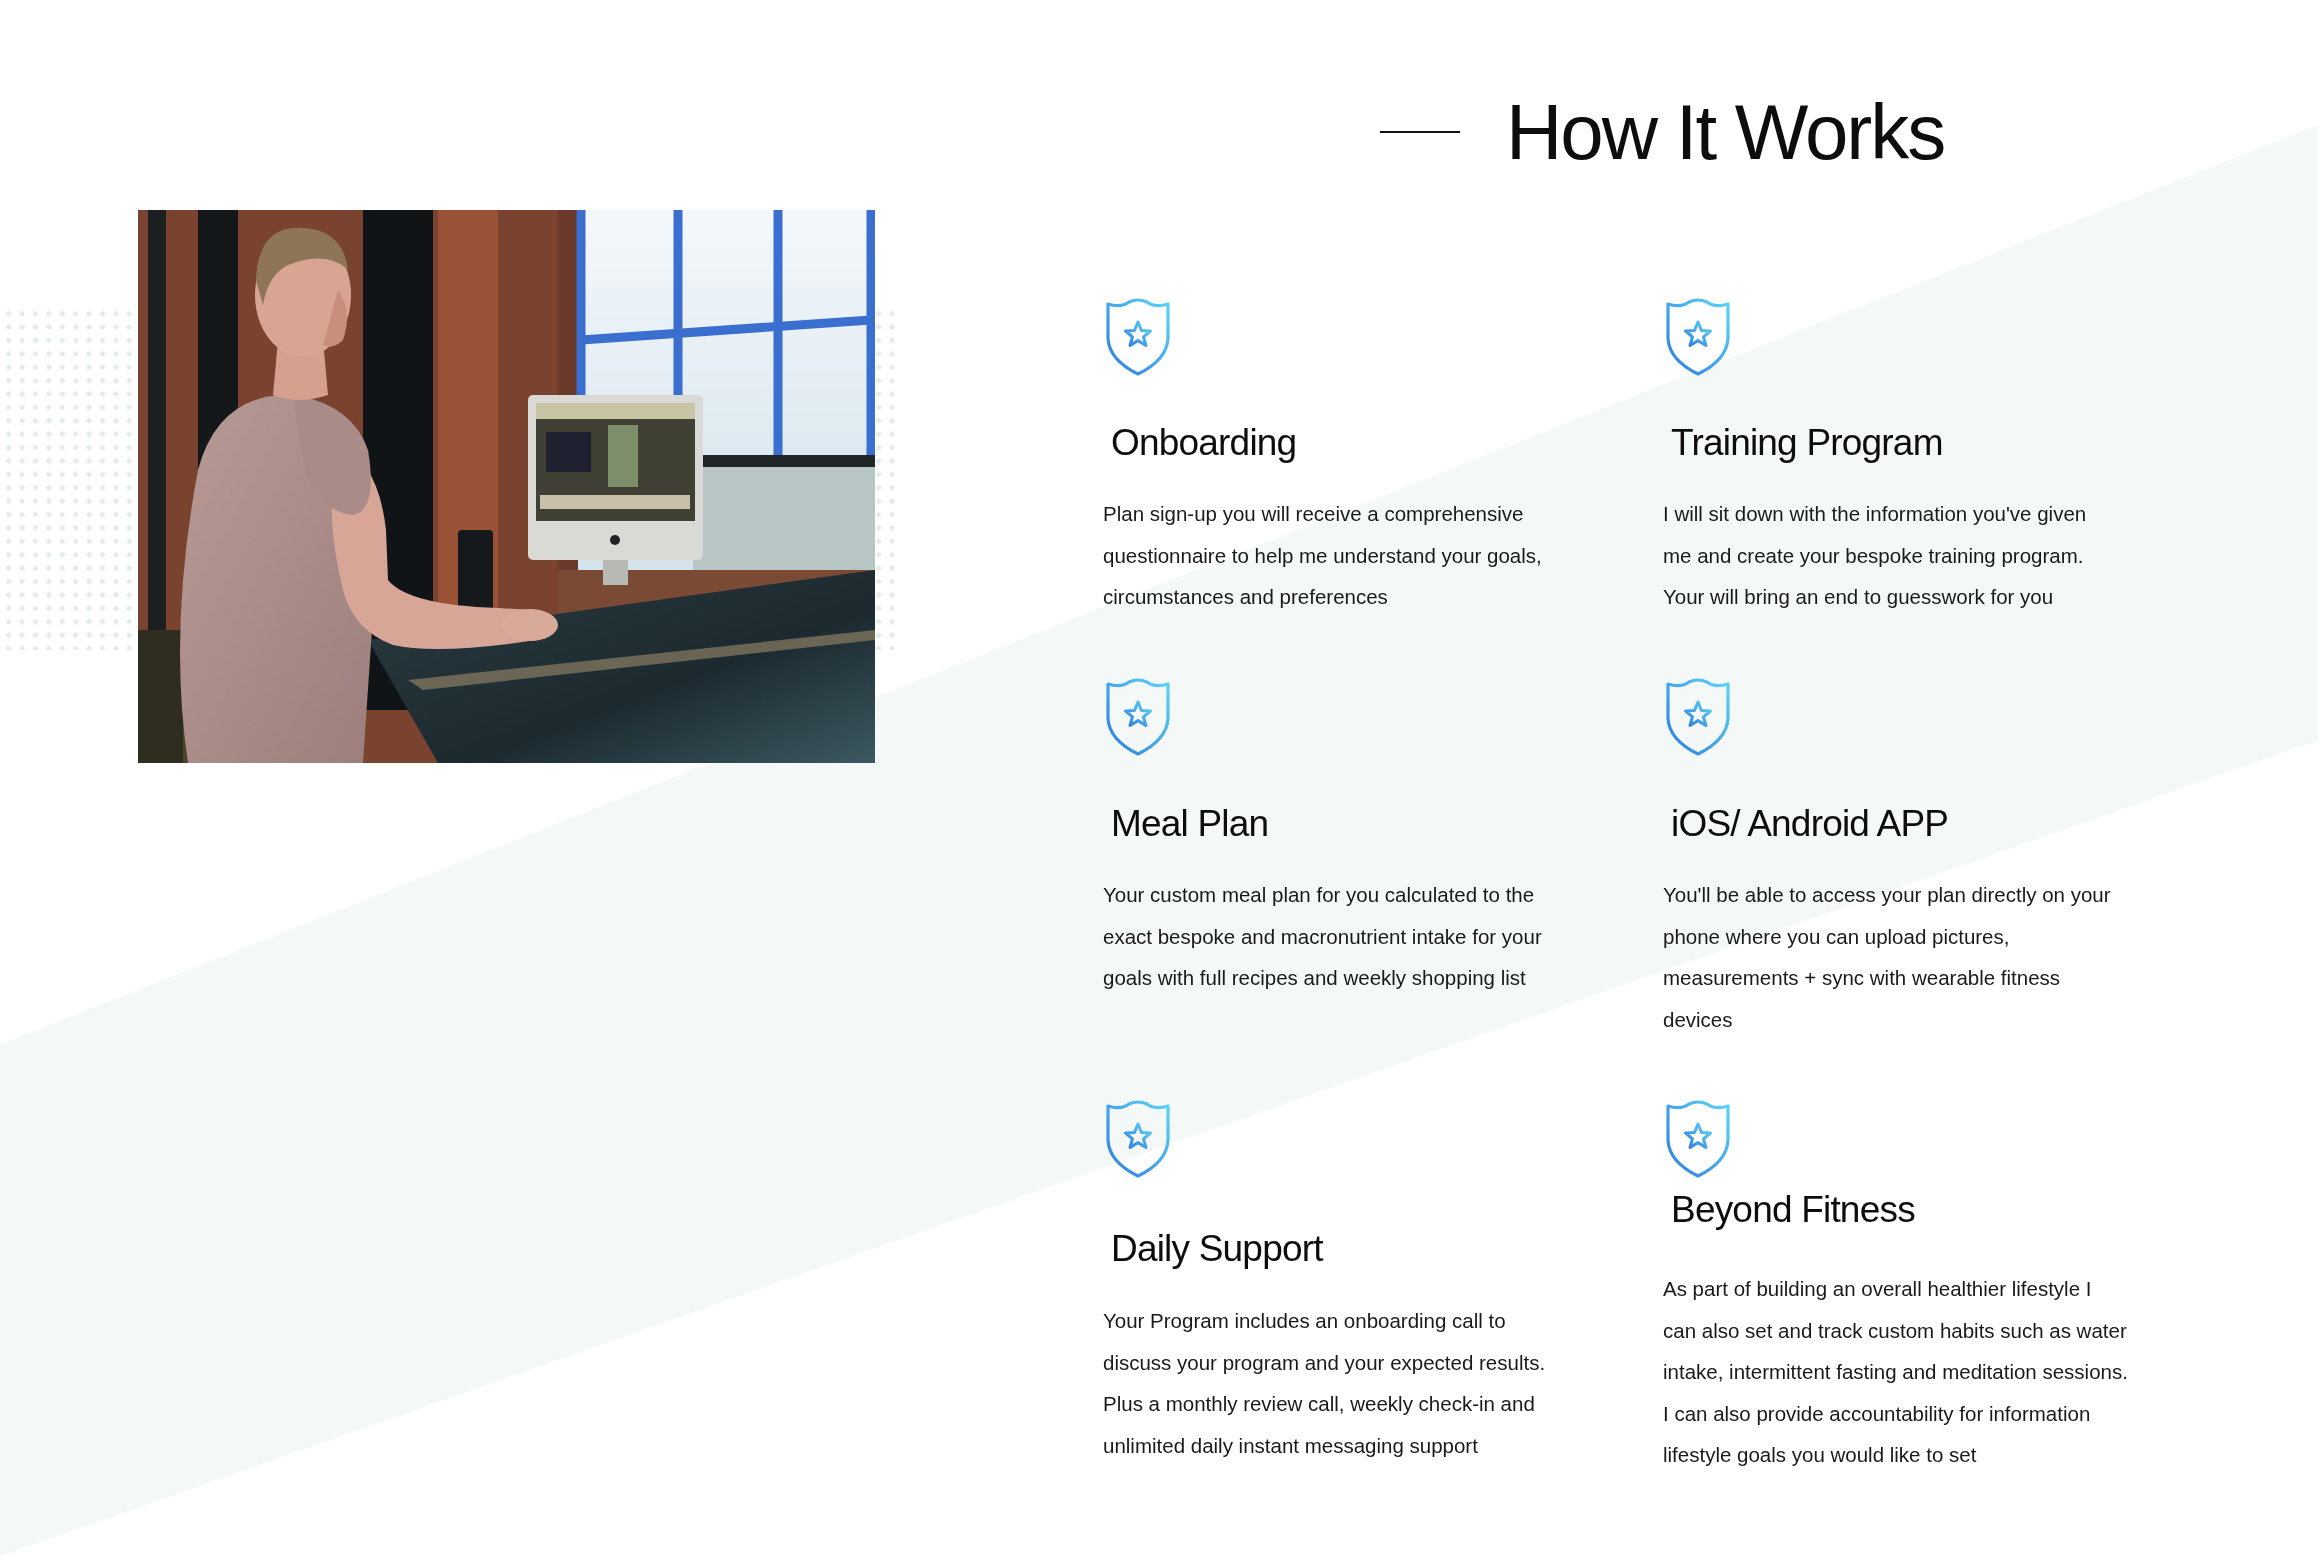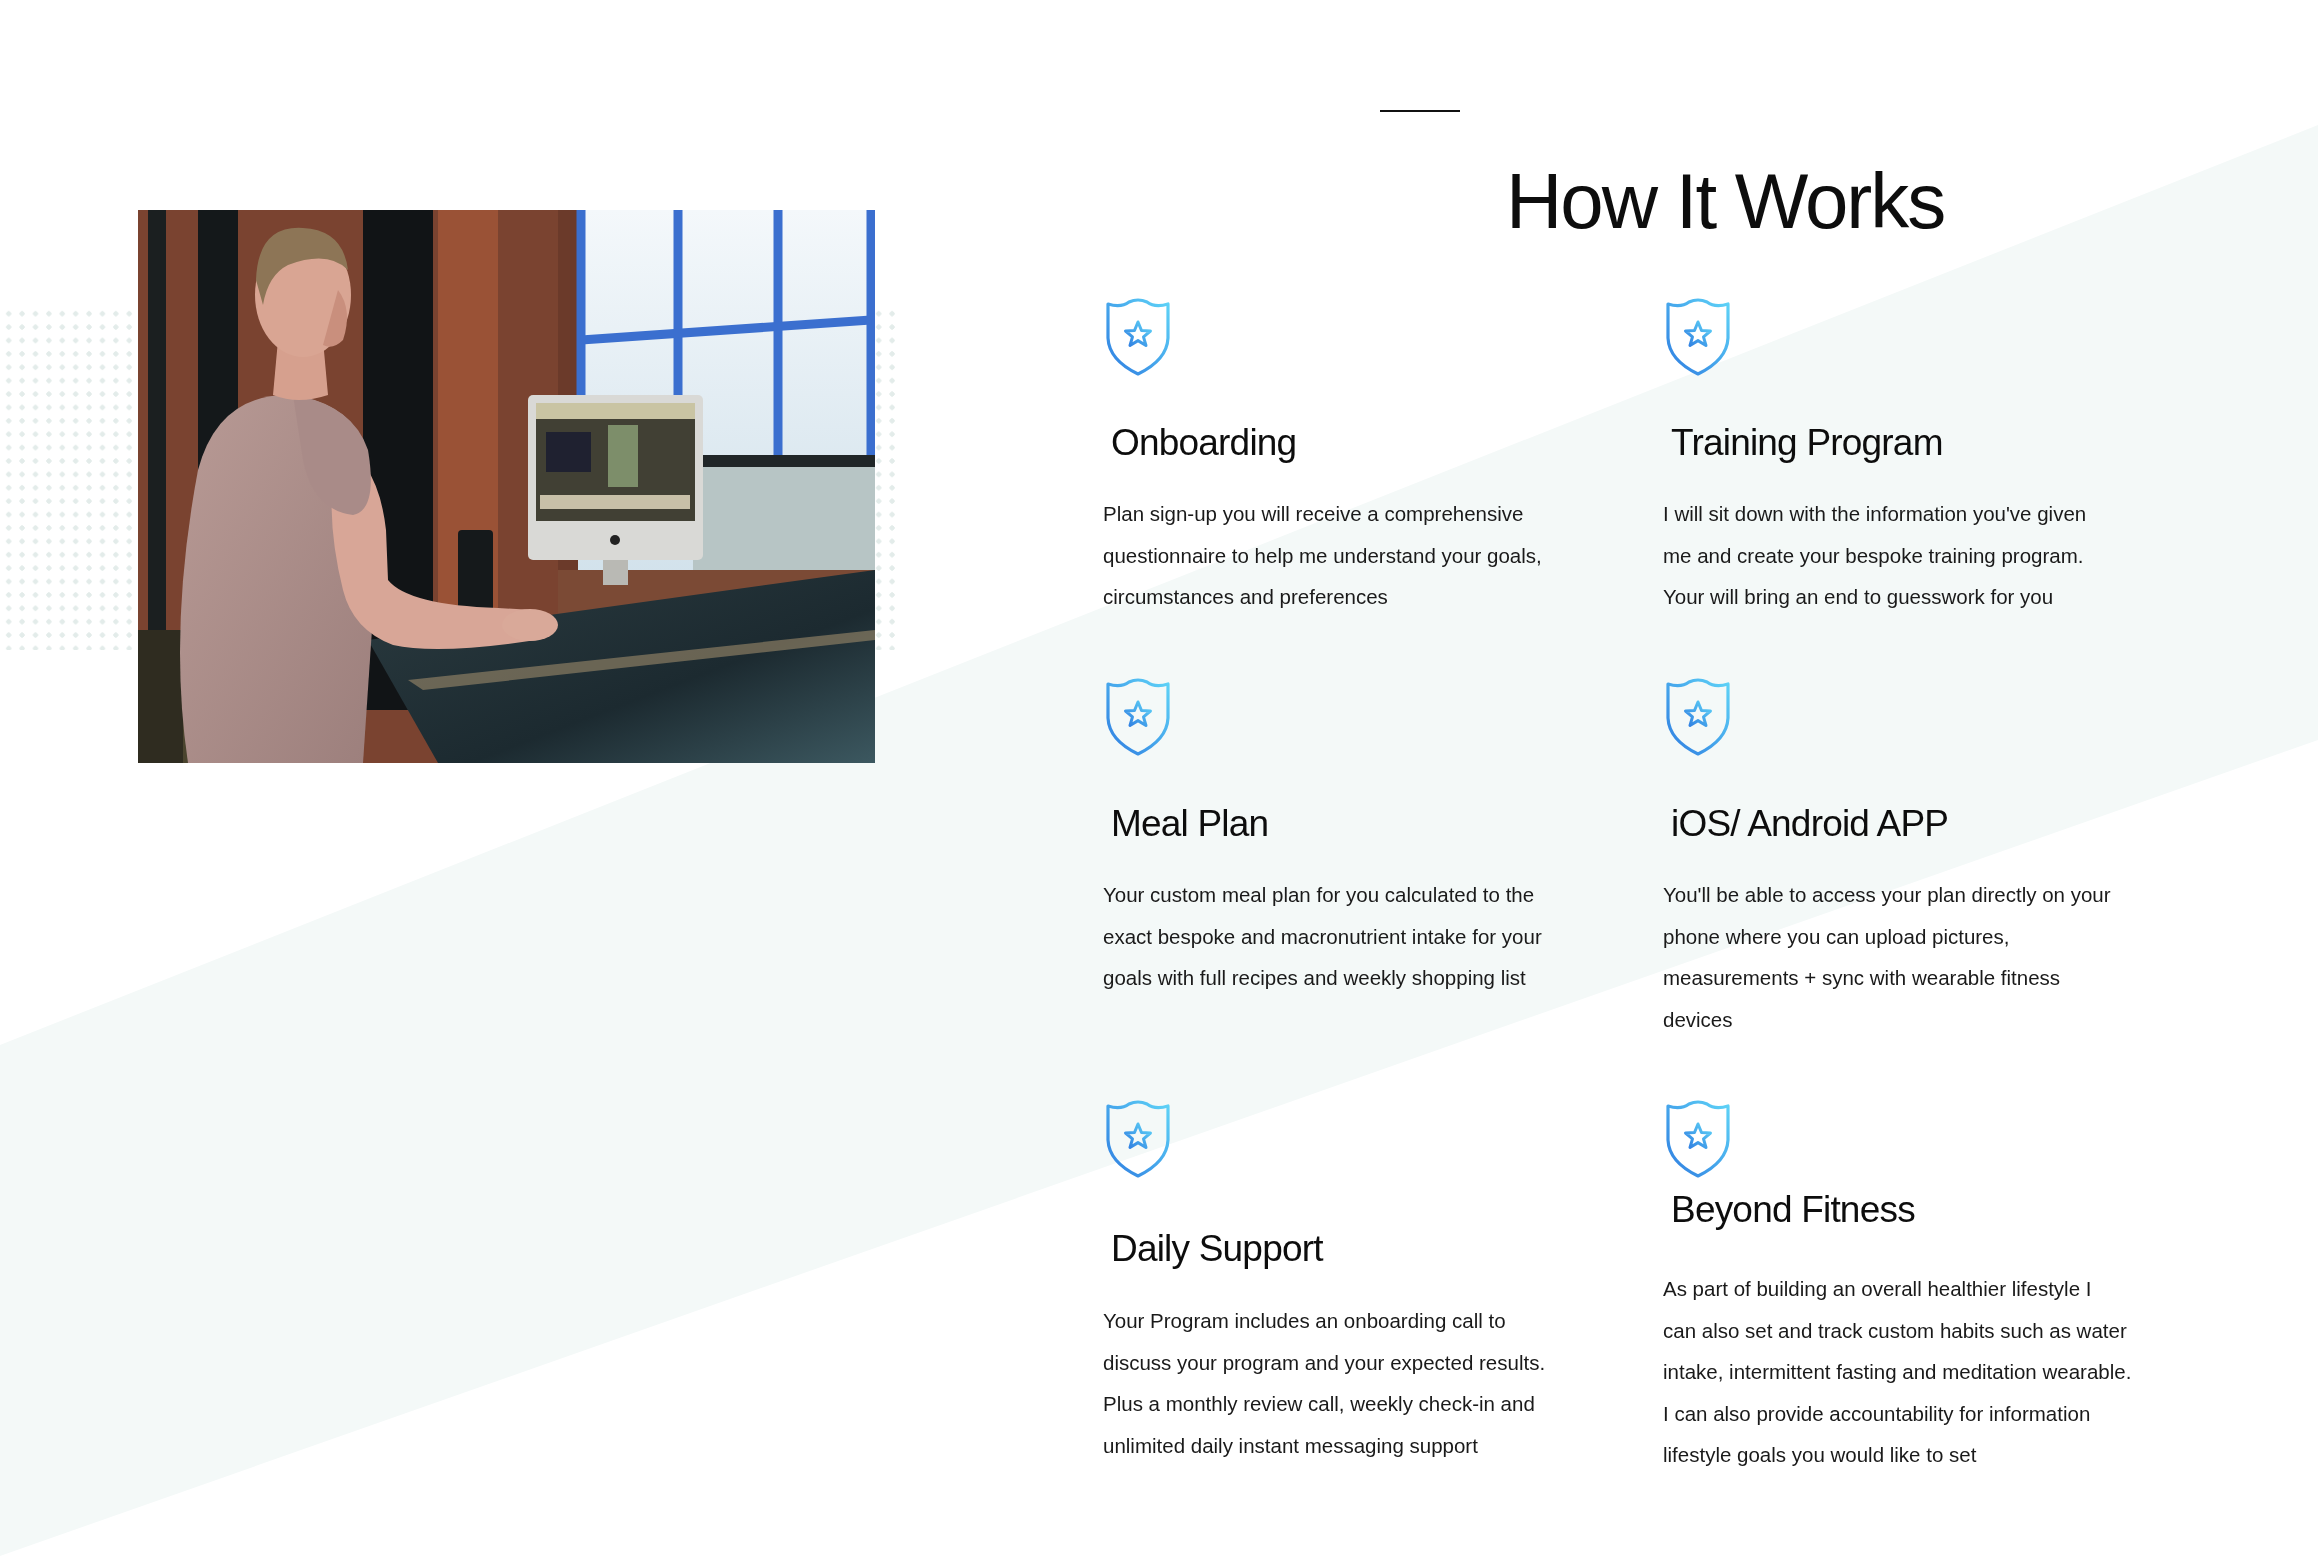--- a/index.html
+++ b/index.html
@@ -22,21 +22,21 @@
     .dots-right { left: 872px; top: 307px; width: 26px; height: 343px; }
 
     .photo {
       position: absolute; left: 138px; top: 210px; width: 737px; height: 553px;
       overflow: hidden; background: #3a3228;
     }
     .photo svg { display: block; width: 100%; height: 100%; }
 
     .header {
       position: absolute; left: 1380px; top: 82px; height: 100px;
-      display: flex; align-items: flex-start; margin-top: 28px;
+      display: flex; align-items: center;
     }
     .header-line { width: 80px; height: 2px; background: #111; margin-right: 46px; }
     .header-title {
       font-size: 78px; font-weight: 400; letter-spacing: -2px; color: #0d0d0d;
       line-height: 1;
     }
 
     .feature { position: absolute; width: 520px; }
     .feature .icon { width: 70px; height: 78px; display: block; }
     .feature h3 {
@@ -211,17 +211,17 @@
 </div>
 
 <div class="feature" style="left:1663px; top:1100px;">
   <svg class="icon">
       <use href="#shieldStar"></use>
     </svg>
   <h3 style="top:88px;">Beyond Fitness</h3>
   <p style="top:168px;">
     <span>As part of building an overall healthier lifestyle I</span>
     <span>can also set and track custom habits such as water</span>
-    <span>intake, intermittent fasting and meditation wearable.</span>
+    <span>intake, intermittent fasting and meditation sessions.</span>
     <span>I can also provide accountability for information</span>
     <span>lifestyle goals you would like to set</span>
   </p>
 </div>
 
 </body></html>

